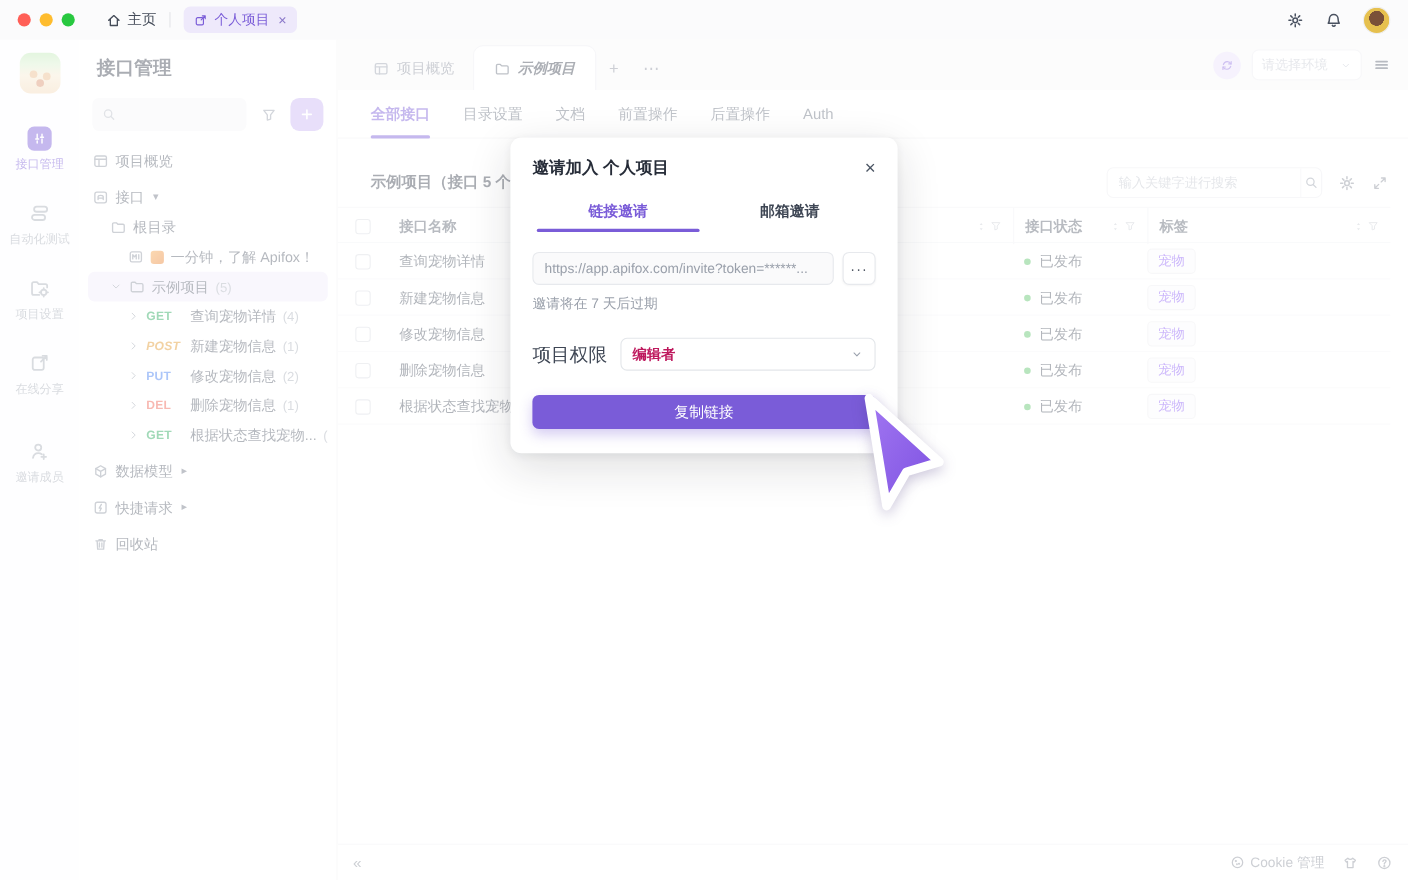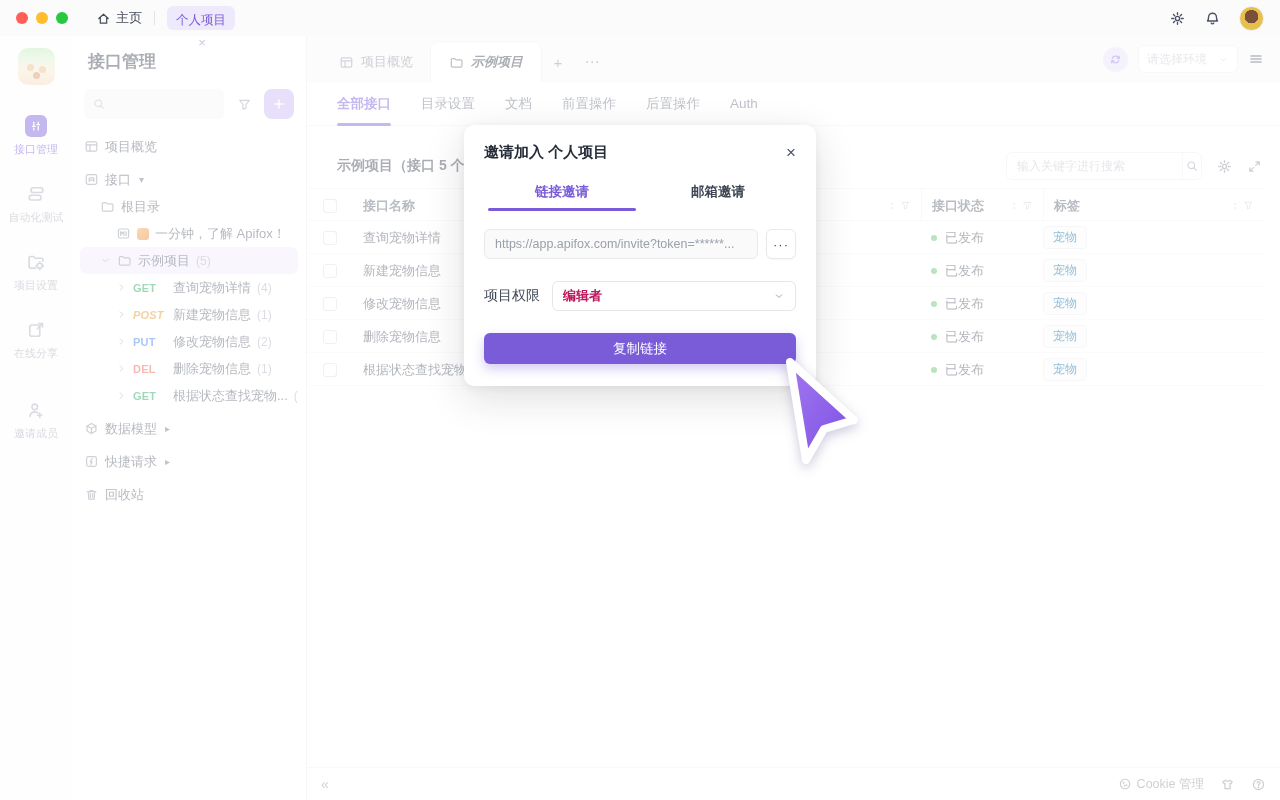--- a/index.html
+++ b/index.html
@@ -8,21 +8,21 @@
   .app { position:relative; width:1280px; height:800px; background:#fff; overflow:hidden; }
   svg { display:block; }
   .ic { stroke:currentColor; fill:none; stroke-width:1.3; stroke-linecap:round; stroke-linejoin:round; }
 
   
   .topbar { position:absolute; top:0; left:0; right:0; height:36px; background:#fbfbfc; display:flex; align-items:center; z-index:50; }
   .traffic { display:flex; gap:8px; margin-left:16px; width:52px; }
   .dot12 { width:12px; height:12px; border-radius:50%; }
   .tb-home { display:flex; align-items:center; gap:5px; margin-left:28px; font-size:13px; color:#454c59; cursor:default; }
   .tb-sep { width:1px; height:14px; background:#e3e4e8; margin:0 12px; }
-  .tb-tab { display:flex; align-items:center; gap:6px; height:24px; padding:0 9px; border-radius:6px; background:#eee9fb; color:#7a5cd8; font-size:12.5px;flex-direction:column; }
+  .tb-tab { display:flex; align-items:center; gap:6px; height:24px; padding:0 9px; border-radius:6px; background:#eee9fb; color:#7a5cd8; font-size:12.5px; }
   .tb-tab .x { color:#8a77c9; font-size:13px; margin-left:2px; }
   .tb-right { margin-left:auto; display:flex; align-items:center; gap:18px; margin-right:16px; color:#4a5261; }
   .avatar { width:25px; height:25px; border-radius:50%; background:radial-gradient(circle at 50% 42%, #7a5038 0 38%, #e6c04e 39%); border:1px solid #eee; }
 
   
   .body { position:absolute; top:36px; left:0; right:0; bottom:0; display:flex; }
 
   
   .rail { width:72px; flex:0 0 72px; display:flex; flex-direction:column; align-items:center; padding-top:12px; background:#fdfdfe; }
   .logo { width:37px; height:37px; border-radius:10px; margin-bottom:30px;
@@ -77,21 +77,21 @@
   .tbl-search .mag { width:34px; height:100%; border-left:1px solid #f0f0f3; display:flex; align-items:center; justify-content:center; color:#9aa1ad; cursor:pointer; }
   .grid { display:grid; grid-template-columns:40px 400px 158px 122px 1fr; align-items:center; padding-left:16px; margin-right:16px; }
   .thead { height:33px; border-top:1px solid #f2f3f5; border-bottom:1px solid #f2f3f5; font-size:13px; color:#5b6370; font-weight:600; }
   .thc { display:flex; align-items:center; gap:4px; height:33px; }
   .thc .sf { margin-left:auto; display:flex; align-items:center; gap:3px; color:#c9cdd4; padding-right:10px; }
   .thc.bord { border-left:1px solid #f0f1f4; padding-left:10px; }
   .trowd { height:33px; border-bottom:1px solid #f6f6f8; font-size:13px; color:#4d5563; }
   .cell { display:flex; align-items:center; gap:8px; height:33px; }
   .cb { width:14px; height:14px; border:1px solid #d9dce2; border-radius:3px; background:#fff; cursor:pointer; }
   .sdot { width:6px; height:6px; border-radius:50%; flex:0 0 auto; }
-  .tag { font-size:12px; color:#0369a1; background:#fbfbfc; border:1px solid #ededf0; border-radius:4px; padding:2px 9px; }
+  .tag { font-size:12px; color:#8b5cf6; background:#fbfbfc; border:1px solid #ededf0; border-radius:4px; padding:2px 9px; }
   .statuscell { padding-left:10px; }
 
   
   .statusbar { position:absolute; left:0; right:0; bottom:0; height:33px; border-top:1px solid #f1f1f4; display:flex; align-items:center; padding:0 14px; background:#fff; color:#8b919c; font-size:12.5px; }
   .sb-collapse { cursor:pointer; color:#8b919c; font-size:14px; }
   .sb-right { margin-left:auto; display:flex; align-items:center; gap:16px; }
   .sb-cookie { display:flex; align-items:center; gap:5px; cursor:pointer; }
 
   
   .dim { position:absolute; top:36px; left:0; right:0; bottom:0; background:rgba(255,255,255,.57); z-index:60; }
@@ -103,21 +103,21 @@
   .m-tabs { display:flex; padding:0 20px; }
   .m-tab { flex:1; text-align:center; font-size:13.5px; color:#3e4654; padding:11px 0 10px; position:relative; cursor:pointer; font-weight:600; }
   .m-tab.active { color:#7a5cd8; }
   .m-tab.active::after { content:""; position:absolute; left:4px; right:4px; bottom:0; height:3px; border-radius:2px; background:#7a5cd8; }
   .m-body { padding:18px 20px 22px; }
   .link-row { display:flex; gap:8px; }
   .link-input { flex:1; height:30px; border:1px solid #e7e9ed; border-radius:6px; background:#fafafb; color:#9aa0ab; font-size:12.5px; display:flex; align-items:center; padding:0 10px; white-space:nowrap; overflow:hidden; }
   .more-btn { width:30px; height:30px; border:1px solid #e7e9ed; border-radius:6px; background:#fff; color:#3e4654; display:flex; align-items:center; justify-content:center; font-size:13px; letter-spacing:1px; cursor:pointer; box-shadow:0 1px 2px rgba(0,0,0,.04); }
   .expire { font-size:12.5px; color:#9aa0ab; margin-top:9px; }
   .perm-row { display:flex; align-items:center; gap:12px; margin-top:22px; }
-  .perm-label { font-size:14px; color:#3e4654; flex:0 0 auto;text-align:right; }
+  .perm-label { font-size:17px; color:#3e4654; flex:0 0 auto;text-align:right; }
   .perm-select { flex:1; height:30px; border:1px solid #e3e6ea; border-radius:6px; display:flex; align-items:center; justify-content:space-between; padding:0 10px; cursor:pointer; }
   .perm-value { font-size:13px; font-weight:700; color:#be185d; }
   .copy-btn { margin-top:22px; width:100%; height:31px; border:0; border-radius:6px; background:#7a5cd8; color:#fff; font-size:13.5px; font-family:inherit; cursor:pointer; box-shadow:0 5px 12px rgba(122,92,216,.32); }
 
   .cursor { position:absolute; left:778px; top:352px; z-index:80; filter:drop-shadow(0 4px 6px rgba(60,40,120,.25)); }
 </style>
 </head>
 <body>
 
 <div class="app">
@@ -607,20 +607,21 @@
     </div>
     <div class="m-tabs" id="mdl-tabs">
         <div class="m-tab active">链接邀请</div>
         <div class="m-tab">邮箱邀请</div>
       </div>
     <div class="m-body">
       <div class="link-row">
         <div class="link-input">https://app.apifox.com/invite?token=******...</div>
         <div class="more-btn">···</div>
       </div>
+      <div class="expire">邀请将在 7 天后过期</div>
       <div class="perm-row">
         <span class="perm-label">项目权限</span>
         <div class="perm-select">
           <span class="perm-value">编辑者</span>
           <svg class="ic" width="12" height="12" viewBox="0 0 16 16" style="color:#9aa1ad">
               <path d="M4.5 6.5L8 10l3.5-3.5"></path>
             </svg>
         </div>
       </div>
       <button class="copy-btn">复制链接</button>

